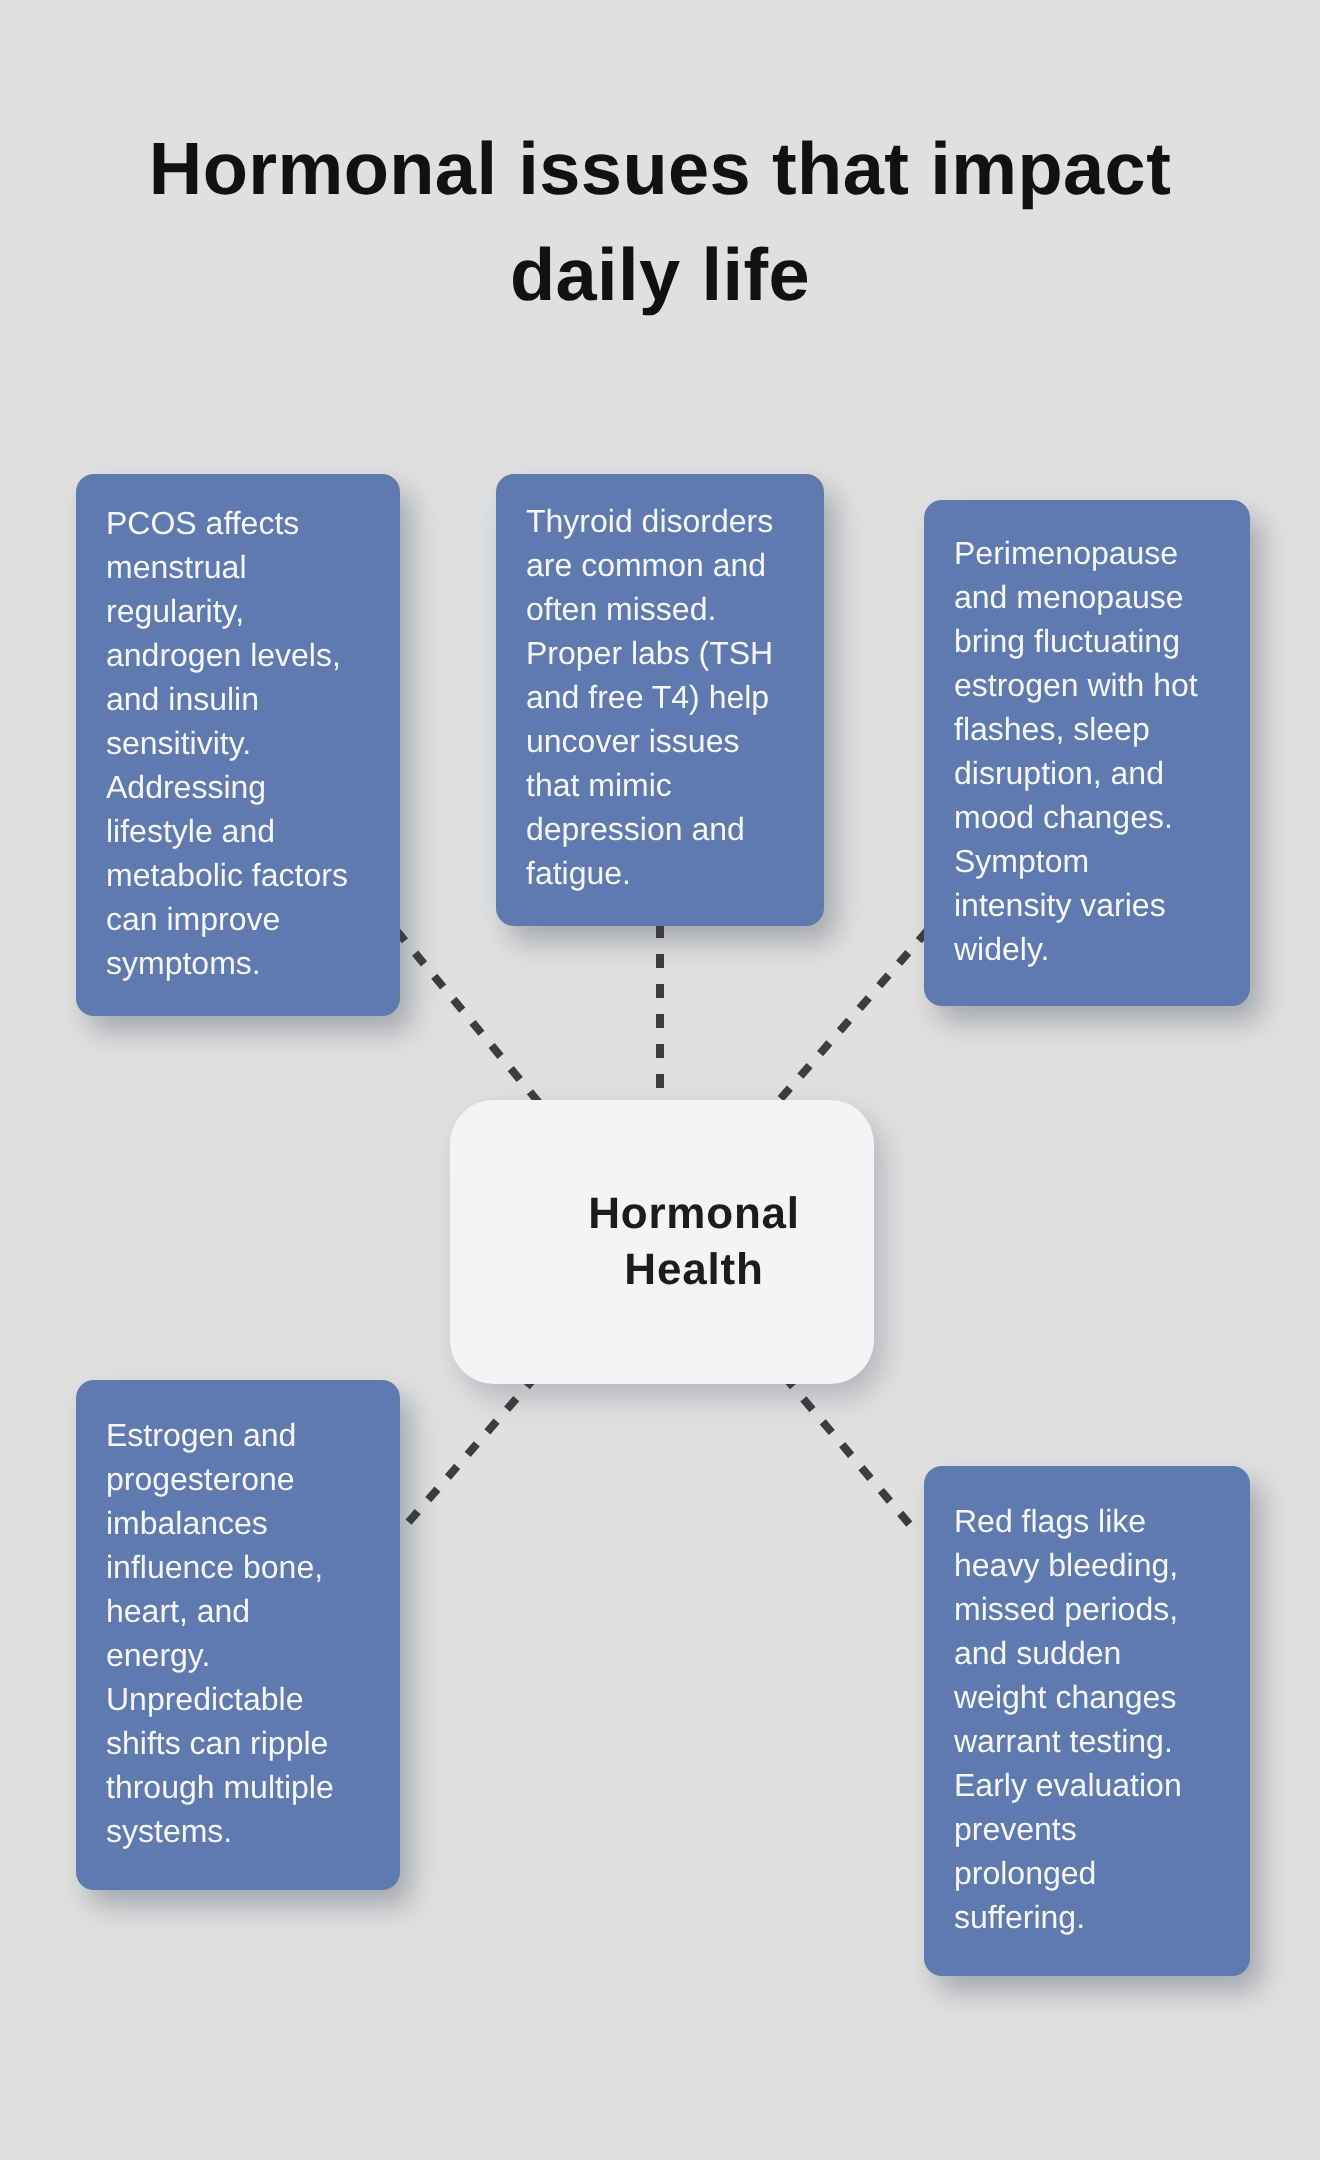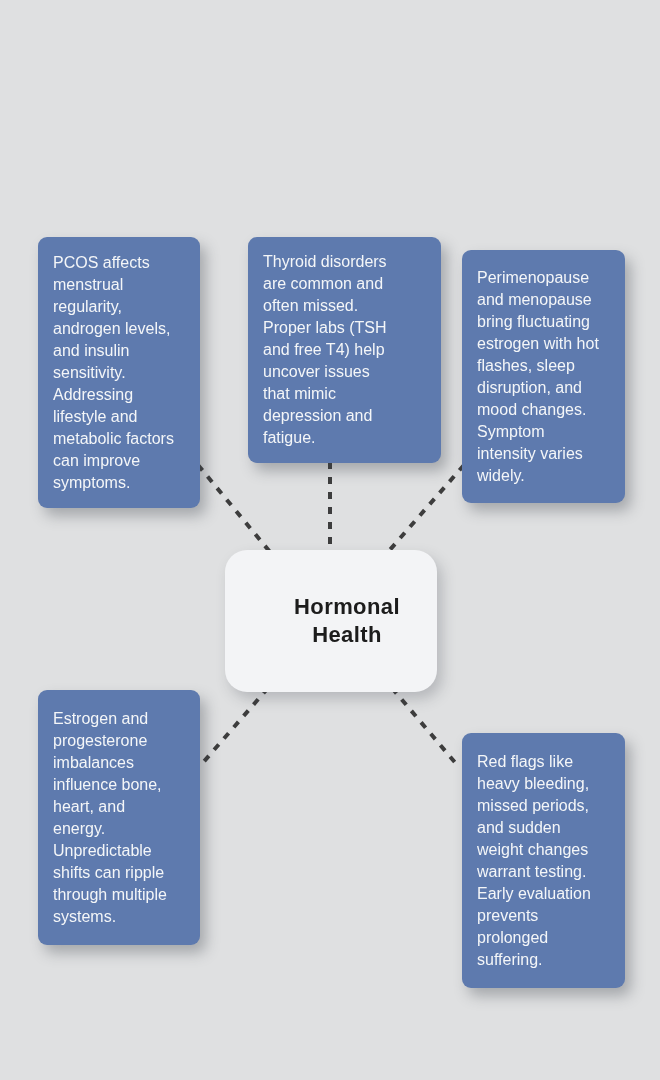--- a/index.html
+++ b/index.html
@@ -47,21 +47,21 @@
     padding: 14px 10px;
   }
   .card-text {
     color: var(--card-text, #f4f6f8);
     font-size: 16px;
     line-height: 22px;
     white-space: pre-line;
     padding-left: 5px;
   }
   .card-pcos          { left: 38px;  top: 237px; width: 162px; height: 271px; }
-  .card-thyroid       { left: 248px; top: 237px; width: 193px; height: 226px; }
+  .card-thyroid       { left: 248px; top: 237px; width: 164px; height: 226px; }
   .card-perimenopause { left: 462px; top: 250px; width: 163px; height: 253px; }
   .card-estrogen      { left: 38px;  top: 690px; width: 162px; height: 255px; }
   .card-redflags      { left: 462px; top: 733px; width: 163px; height: 255px; }
   .center-node {
     position: absolute;
     z-index: 2;
     left: 225px; top: 550px;
     width: 212px; height: 142px;
     background: var(--center-bg, #f3f4f6);
     border-radius: 22px;
@@ -79,20 +79,22 @@
     text-align: center;
     white-space: pre-line;
     margin-left: 32px;
   }
 </style>
 </head>
 <body>
 
 <div class="canvas">
 
+  <div class="title">Hormonal issues that impact
+daily life</div>
 
   <svg class="connector-layer" viewBox="0 0 660 1080" width="660" height="1080" aria-hidden="true">
     <line x1="198" y1="465" x2="270" y2="552"></line>
     <line x1="330" y1="462" x2="330" y2="552"></line>
     <line x1="464" y1="465" x2="388" y2="552"></line>
     <line x1="268" y1="688" x2="200" y2="766"></line>
     <line x1="392" y1="688" x2="458" y2="766"></line>
   </svg>
 
   <div class="card card-pcos">

